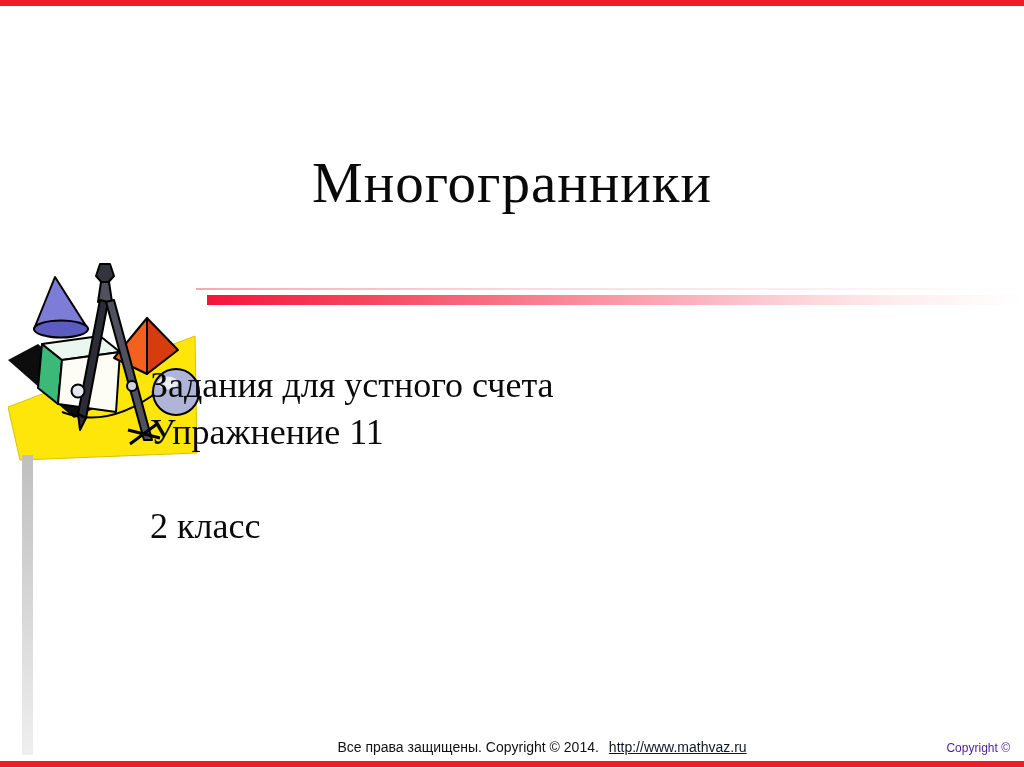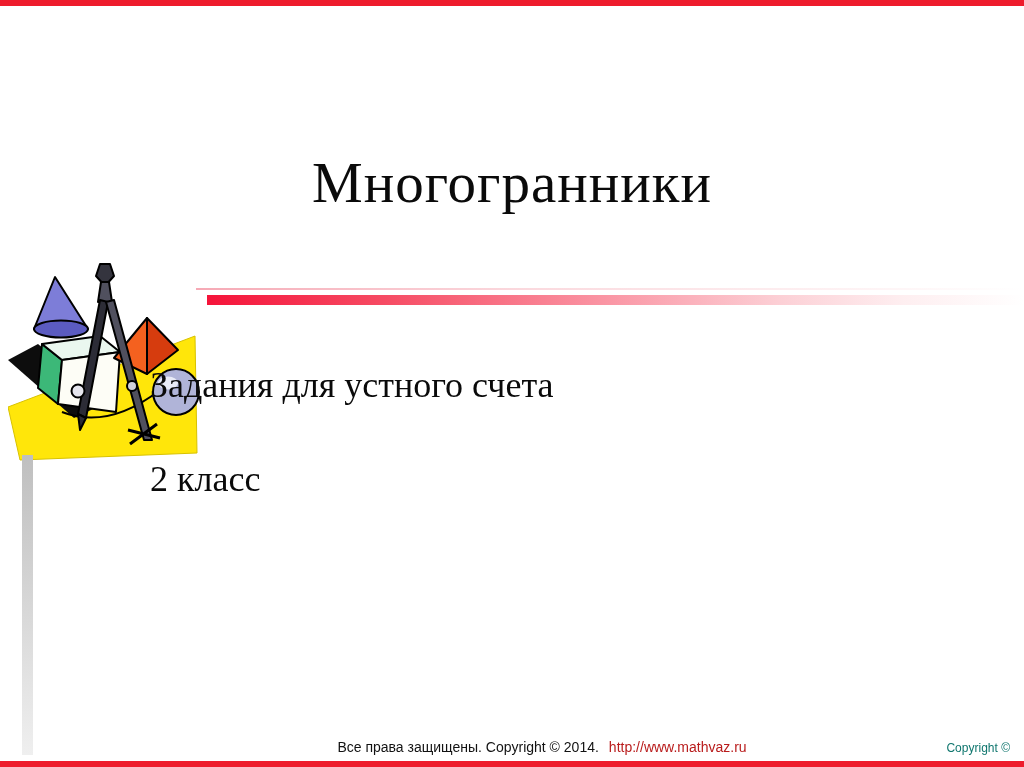--- a/index.html
+++ b/index.html
@@ -37,24 +37,24 @@
   .subtitle {
     position:absolute; top:362px; left:150px; width:830px;
     font-size:36px; line-height:47px; color:#0a0a0a;
   }
   .subtitle .gap { height:47px; }
 
   .footer-center {
     position:absolute; top:739px; left:60px; right:0; text-align:center;
     font-family:"Liberation Sans", sans-serif; font-size:14px; color:#121212;
   }
-  .footer-link { color:#b91c1c; margin-left:10px; cursor:pointer; }
+  .footer-link { color:#0f172a; text-decoration:underline; margin-left:10px; cursor:pointer; }
   .footer-corner {
     position:absolute; top:741px; right:14px;
-    font-family:"Liberation Sans", sans-serif; font-size:12px; color:#0f766e;
+    font-family:"Liberation Sans", sans-serif; font-size:12px; color:#4c1d95;
   }
 </style>
 </head>
 <body>
 
 <div class="slide">
 
   <div class="edge-bar top"></div>
 
   <h1 class="title">Многогранники</h1>
@@ -92,20 +92,21 @@
       <circle cx="70" cy="139" r="6.5" fill="#e6e6ee" stroke="#000" stroke-width="2"></circle>
       <circle cx="124" cy="134" r="5" fill="#d0d0da" stroke="#000" stroke-width="2"></circle>
       <path d="M 120,178 L 152,186 M 149,172 L 122,192" stroke="#000" stroke-width="3" fill="none"></path>
     </g>
   </svg>
 
   <div class="vbar"></div>
 
   <div class="subtitle">
     <div>Задания для устного счета</div>
+    <div>Упражнение 11</div>
     <div class="gap"></div>
     <div>2 класс</div>
   </div>
 
   <div class="footer-center">
     <span>Все права защищены. Copyright © 2014.</span><a class="footer-link">http://www.mathvaz.ru</a>
   </div>
 
   <div class="footer-corner">Copyright ©</div>
 

